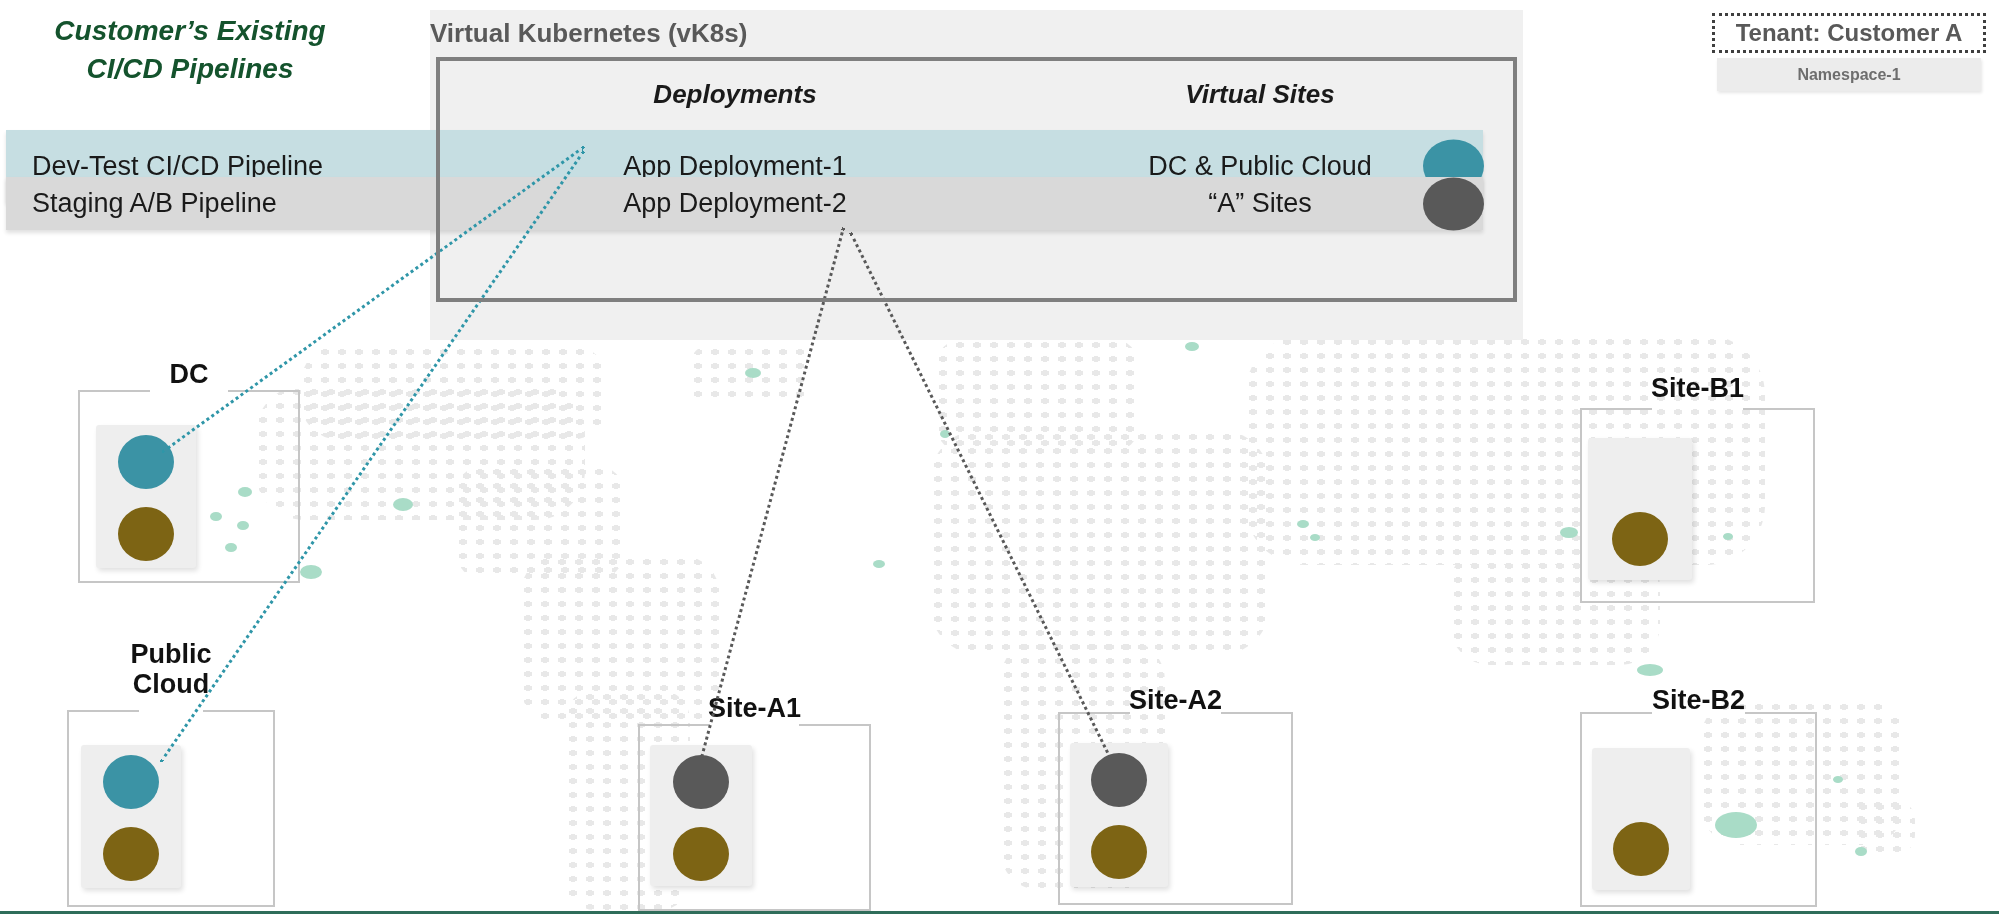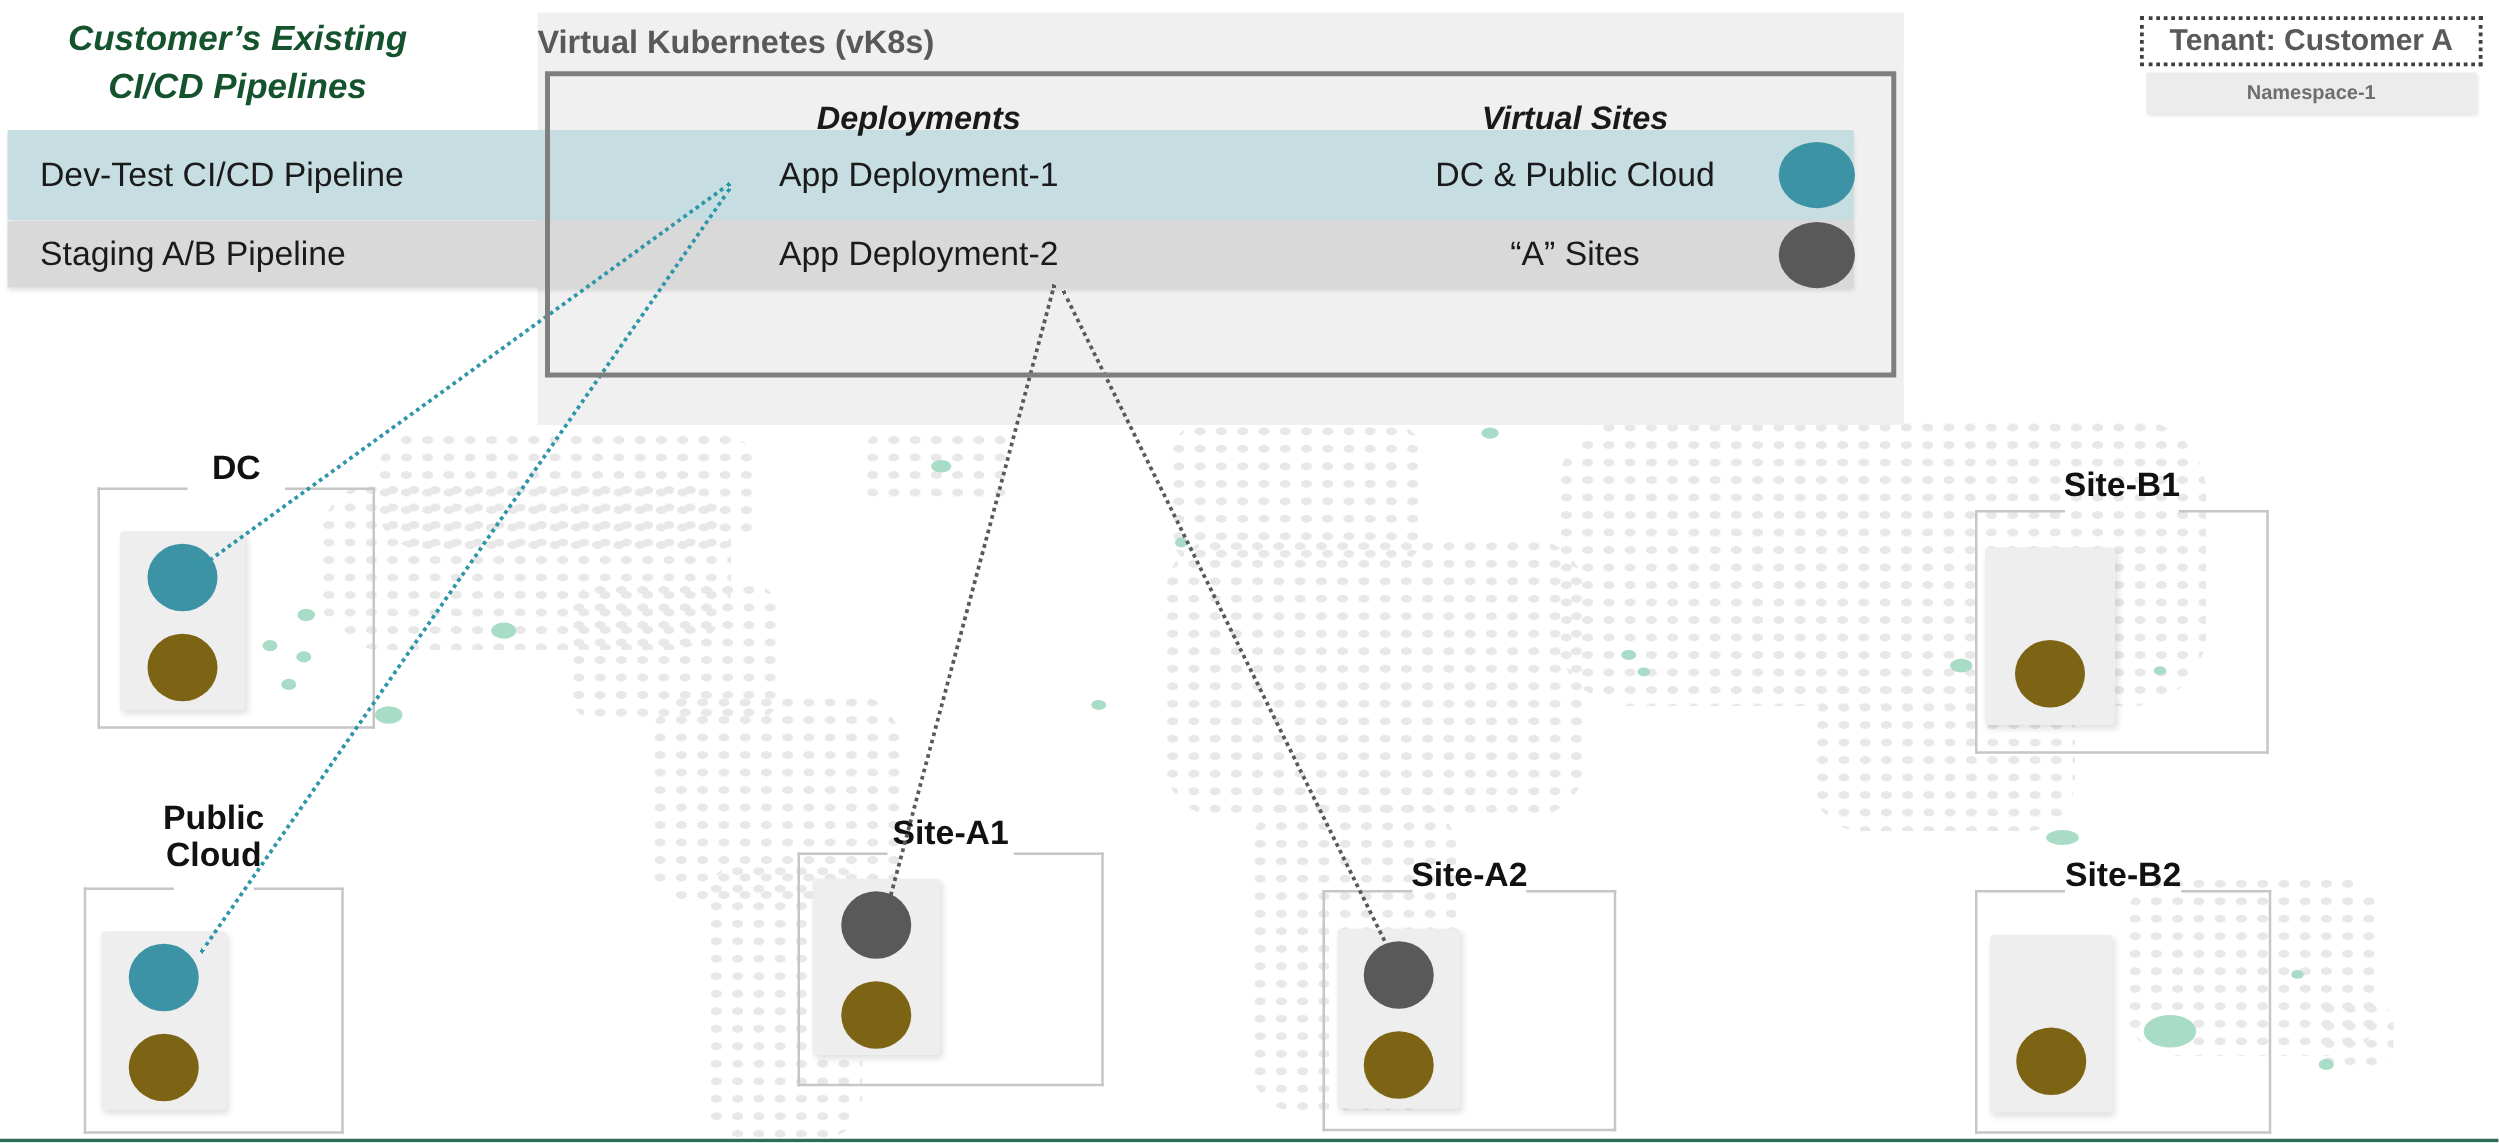--- a/index.html
+++ b/index.html
@@ -18,21 +18,21 @@
   .vk8s-container{position:absolute;left:430px;top:10px;width:1093px;height:330px;background:var(--panel_bg,#f0f0f0);z-index:1;}
   .vk8s-title{position:absolute;left:430px;top:18px;width:1120px;text-align:left;
     font-size:26px;font-weight:bold;color:var(--text_gray,#595959);z-index:6;}
   .inner-box{position:absolute;left:436px;top:57px;width:1081px;height:245px;
     border:4px solid var(--border_gray,#7f7f7f);box-sizing:border-box;z-index:5;pointer-events:none;}
   .col-header{position:absolute;z-index:6;font-size:26px;font-weight:bold;font-style:italic;text-align:center;}
   .hdr-deployments{left:560px;top:79px;width:350px;}
   .hdr-sites{left:1080px;top:79px;width:360px;}
   
   .band{position:absolute;left:6px;width:1477px;z-index:2;box-shadow:0 3px 4px rgba(0,0,0,0.12);}
-  .band1{top:104px;height:72px;background:var(--band_teal,#c6dee2);}
+  .band1{top:130px;height:72px;background:var(--band_teal,#c6dee2);}
   .band2{top:177px;height:53px;background:var(--band_gray,#d9d9d9);}
   .band3{top:239px;height:54px;background:var(--band_tan,#e6e2d6);}
   .cell{position:absolute;top:0;height:100%;display:flex;align-items:center;font-size:27px;}
   .pipeline-cell{left:26px;width:420px;justify-content:flex-start;}
   .deploy-cell{left:554px;width:350px;justify-content:center;}
   .sites-cell{left:1074px;width:360px;justify-content:center;white-space:pre-wrap;}
   .row-circle{position:absolute;left:1417px;top:50%;transform:translateY(-50%);width:61px;height:53px;border-radius:50%;}
   
   .c-teal{background:var(--teal,#3b93a5);}
   .c-gray{background:var(--gray,#595959);}
@@ -156,21 +156,21 @@
     <div class="site-box"></div>
     <div class="ts ts-l"></div>
       <div class="ts ts-r"></div>
     <div class="site-label wrap" style="top:-70px;">Public Cloud</div>
     <div class="site-card" style="left:14px;top:35px;width:100px;height:143px;">
         <div class="circle c-teal"></div>
         <div class="circle c-olive"></div>
       </div>
   </div>
 
-  <div class="site" style="left:638px;top:682px;width:233px;height:187px;padding-left:12px;">
+  <div class="site" style="left:638px;top:724px;width:233px;height:187px;">
     <div class="site-box"></div>
     <div class="ts ts-l"></div>
       <div class="ts ts-r"></div>
     <div class="site-label" style="top:-30px;">Site-A1</div>
     <div class="site-card" style="left:12px;top:21px;width:102px;height:141px;">
         <div class="circle c-gray"></div>
         <div class="circle c-olive"></div>
       </div>
   </div>
 

